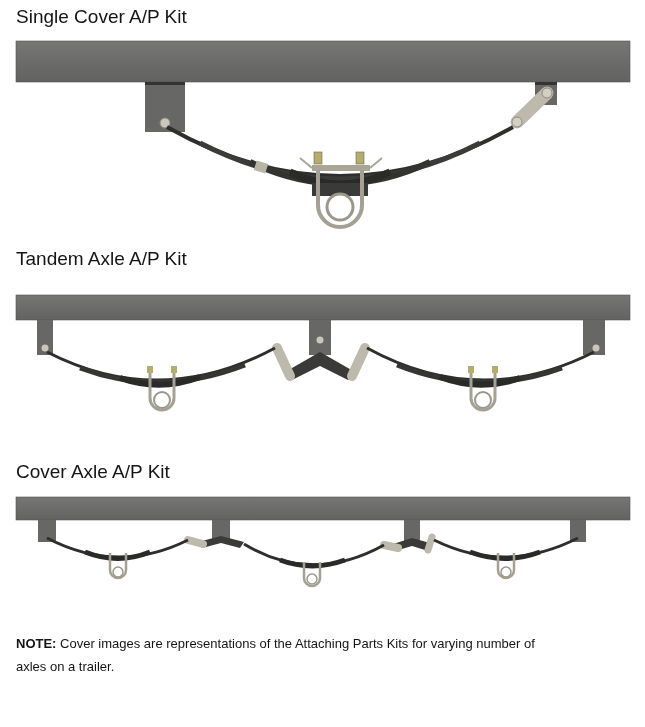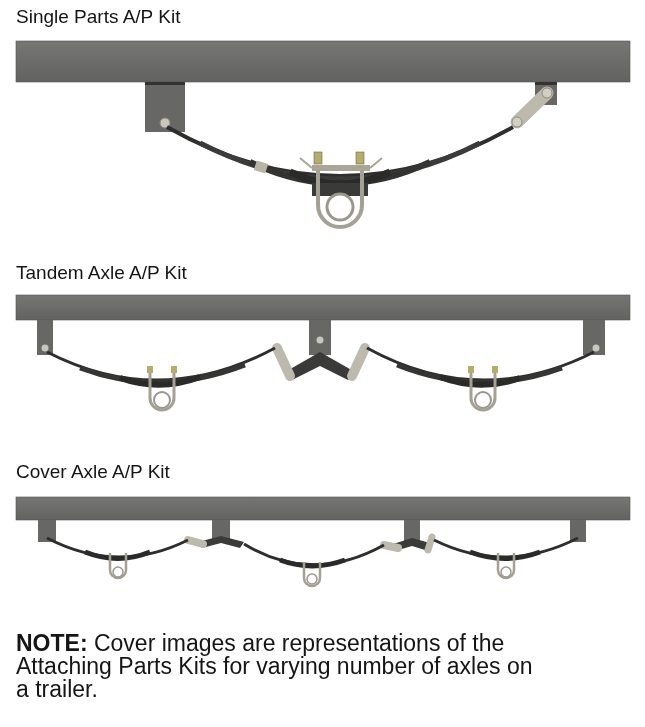--- a/index.html
+++ b/index.html
@@ -1,26 +1,26 @@
 <!DOCTYPE html>
 <html><head>
 <meta charset="utf-8">
 <style>
   html, body { margin:0; padding:0; background:#ffffff; }
   body { width:645px; height:727px; position:relative; overflow:hidden;
          font-family:"Liberation Sans", sans-serif; color:#111; }
   .title { position:absolute; left:16px; font-size:19px; line-height:22px; color:#151515; }
   svg.diagram { position:absolute; left:0; }
-  .note { position:absolute; left:16px; top:632px; width:520px; font-size:23px; line-height:23px; color:#151515; }
+  .note { position:absolute; left:16px; top:632px; width:520px; font-size:13px; line-height:23px; color:#151515; }
   .note b { font-weight:bold; }
 </style>
 </head>
 <body>
 
-<div class="title" style="top:6px">Single Parts A/P Kit</div>
+<div class="title" style="top:6px">Single Cover A/P Kit</div>
 
 <svg class="diagram" style="top:0" width="645" height="240" viewBox="0 0 645 240">
   <defs>
     <linearGradient id="rail" x1="0" y1="0" x2="0" y2="1">
       <stop offset="0" stop-color="#767674"></stop>
         <stop offset="1" stop-color="#626260"></stop>
     </linearGradient>
   </defs>
 
   <rect x="16" y="41" width="614" height="41" fill="url(#rail)" stroke="#555" stroke-width="0.6"></rect>
@@ -54,21 +54,21 @@
     <line x1="300" y1="158" x2="312" y2="168" stroke="#a9a696" stroke-width="2"></line>
     <line x1="382" y1="158" x2="370" y2="168" stroke="#a9a696" stroke-width="2"></line>
     <rect x="314" y="152" width="8" height="12" fill="#b6ad6c" stroke="#6b6a5a" stroke-width="0.6"></rect>
     <rect x="356" y="152" width="8" height="12" fill="#b6ad6c" stroke="#6b6a5a" stroke-width="0.6"></rect>
     <rect x="312" y="183" width="56" height="13" fill="#3a3b39"></rect>
     <path d="M318 170 L318 205 A22 22 0 0 0 362 205 L362 170" fill="none" stroke="#a4a194" stroke-width="4"></path>
     <circle cx="340" cy="207" r="13" fill="#fff" stroke="#9b988b" stroke-width="3"></circle>
   </g>
 </svg>
 
-<div class="title" style="top:262px">Tandem Axle A/P Kit</div>
+<div class="title" style="top:248px">Tandem Axle A/P Kit</div>
 
 <svg class="diagram" style="top:280px" width="645" height="150" viewBox="0 280 645 150">
   <rect x="16" y="295" width="614" height="25" fill="url(#rail)" stroke="#555" stroke-width="0.6"></rect>
 
   <g>
     <rect x="37" y="320" width="16" height="35" fill="#676765"></rect>
     <circle cx="45" cy="348" r="3.5" fill="#c9c6bb"></circle>
   </g>
   <g>
     <rect x="309" y="320" width="22" height="35" fill="#676765"></rect>

